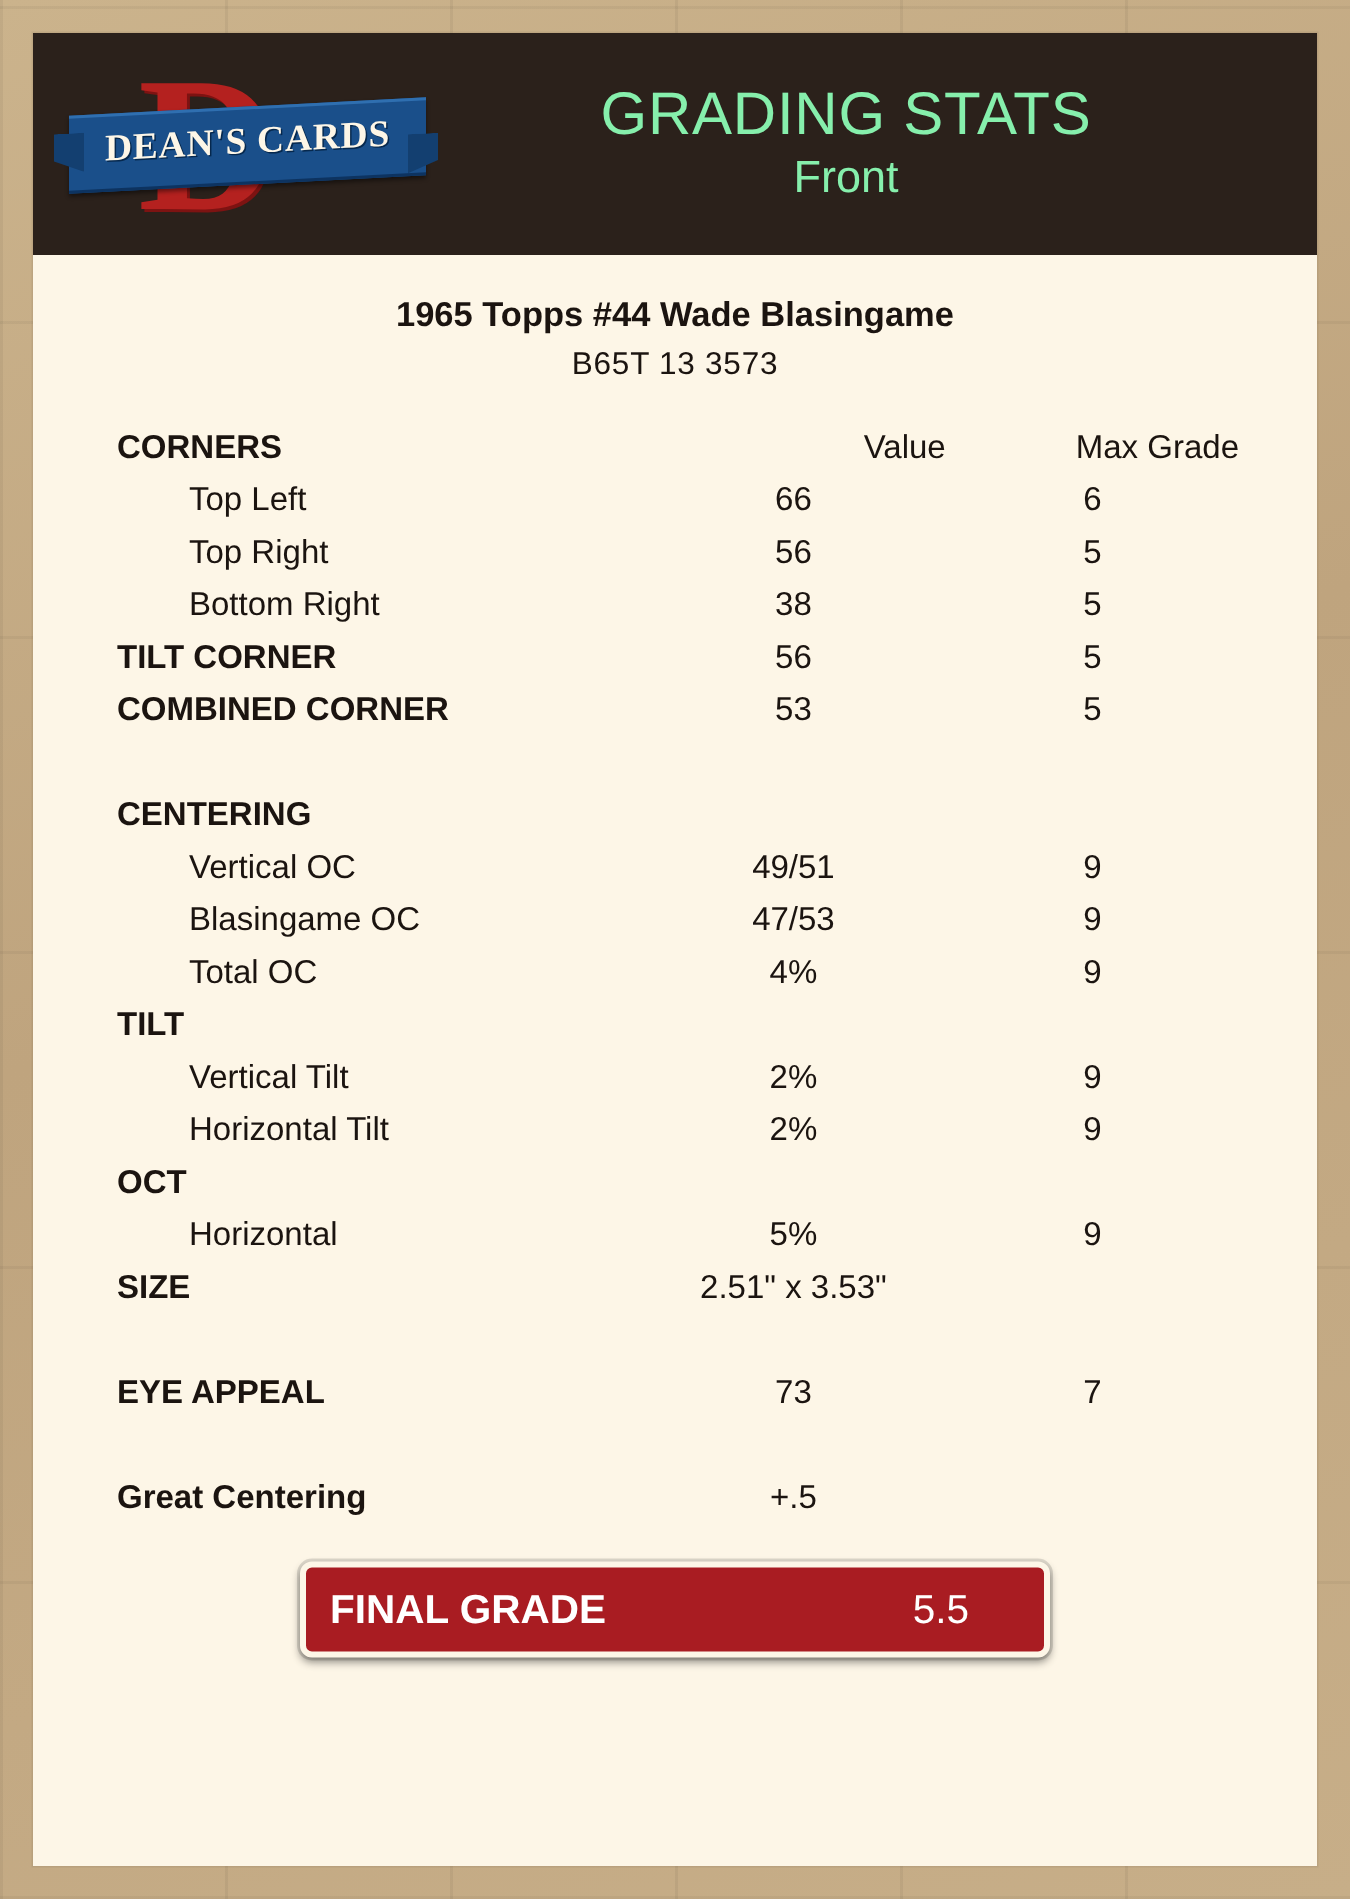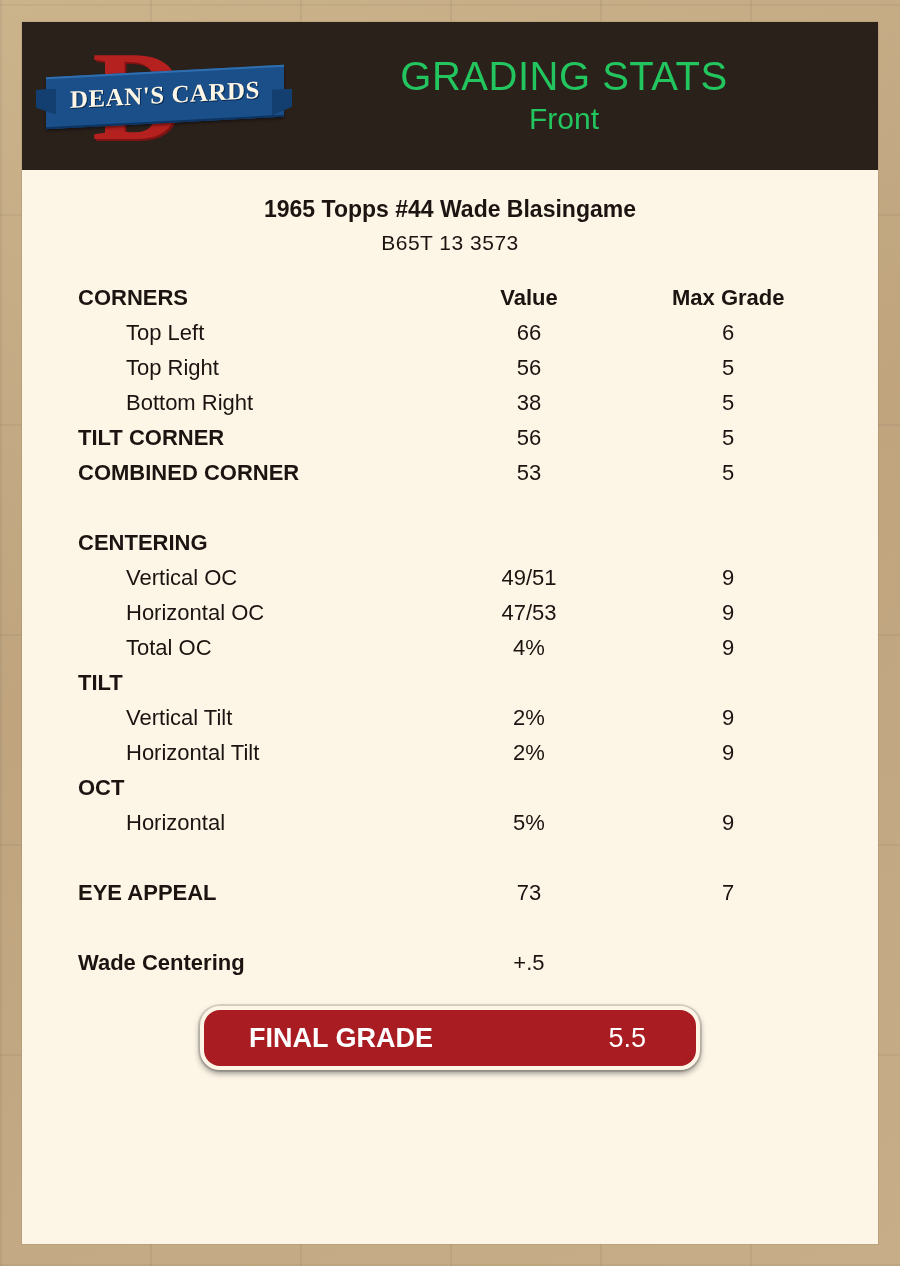--- a/index.html
+++ b/index.html
@@ -98,21 +98,21 @@
     height: 26px;
     background: #133f70;
     transform: skewY(-3deg);
   }
   .ribbon-tail-l { left: -4px; clip-path: polygon(0 0, 100% 0, 100% 100%, 0 70%); }
   .ribbon-tail-r { right: -2px; clip-path: polygon(0 0, 100% 0, 100% 70%, 0 100%); }
 
   .header-titles {
     flex: 1 1 auto;
     text-align: center;
-    color: #22c55e;
+    color: #86efac;
     padding-right: 40px;
   }
   .header-title {
     font-size: 40px;
     letter-spacing: 0.5px;
     line-height: 46px;
   }
   .header-subtitle {
     font-size: 30px;
     line-height: 40px;
@@ -143,39 +143,39 @@
   table.stats td {
     padding: 0;
     height: 35px;
     vertical-align: middle;
   }
   .col-label { width: 47%; text-align: left; }
   .col-value { width: 27%; text-align: center; }
   .col-max   { width: 26%; text-align: center; }
   .sect { font-weight: bold; font-size: 22px; padding-left: 4px !important; }
   .sub  { padding-left: 52px !important; }
-  .hdr  { font-weight: bold; }
+  .hdr  { font-weight: normal; text-align: right; }
   .spacer td { height: 18px; }
 
   
   .final-wrap {
     margin: 26px auto 0 auto;
     width: 500px;
     position: relative;
   }
   .final-bar {
     background: #a91c22;
     border: 4px solid #fdf6e7;
-    border-radius: 20px;
+    border-radius: 8px;
     box-shadow: 0 3px 6px rgba(0,0,0,0.45), 0 0 0 2px rgba(0,0,0,0.12);
     height: 56px;
     display: flex;
     align-items: center;
     justify-content: space-between;
-    padding: 0 34px 0 45px;
+    padding: 0 34px 0 16px;
     color: #ffffff;
     font-size: 27px;
     font-weight: bold;
   }
   .final-score { font-size: 27px; font-weight: normal; padding-right: 16px; }
 </style>
 </head>
 <body>
 
 <div class="bg-texture"></div>
@@ -241,21 +241,21 @@
             <td class="col-label sect">CENTERING</td>
             <td class="col-value"></td>
             <td class="col-max"></td>
           </tr>
           <tr>
             <td class="col-label sub">Vertical OC</td>
             <td class="col-value">49/51</td>
             <td class="col-max">9</td>
           </tr>
           <tr>
-            <td class="col-label sub">Horizontal OC</td>
+            <td class="col-label sub">Blasingame OC</td>
             <td class="col-value">47/53</td>
             <td class="col-max">9</td>
           </tr>
           <tr>
             <td class="col-label sub">Total OC</td>
             <td class="col-value">4%</td>
             <td class="col-max">9</td>
           </tr>
           <tr>
             <td class="col-label sect">TILT</td>
@@ -274,34 +274,39 @@
           </tr>
           <tr>
             <td class="col-label sect">OCT</td>
             <td class="col-value"></td>
             <td class="col-max"></td>
           </tr>
           <tr>
             <td class="col-label sub">Horizontal</td>
             <td class="col-value">5%</td>
             <td class="col-max">9</td>
+          </tr>
+          <tr>
+            <td class="col-label sect">SIZE</td>
+            <td class="col-value">2.51" x 3.53"</td>
+            <td class="col-max"></td>
           </tr>
           <tr class="spacer">
             <td colspan="3"></td>
           </tr>
           <tr>
             <td class="col-label sect">EYE APPEAL</td>
             <td class="col-value">73</td>
             <td class="col-max">7</td>
           </tr>
           <tr class="spacer">
             <td colspan="3"></td>
           </tr>
           <tr>
-            <td class="col-label sect">Wade Centering</td>
+            <td class="col-label sect">Great Centering</td>
             <td class="col-value">+.5</td>
             <td class="col-max"></td>
           </tr>
         </tbody>
     </table>
 
     <div class="final-wrap">
       <div class="final-bar">
         <span>FINAL GRADE</span>
         <span class="final-score">5.5</span>

